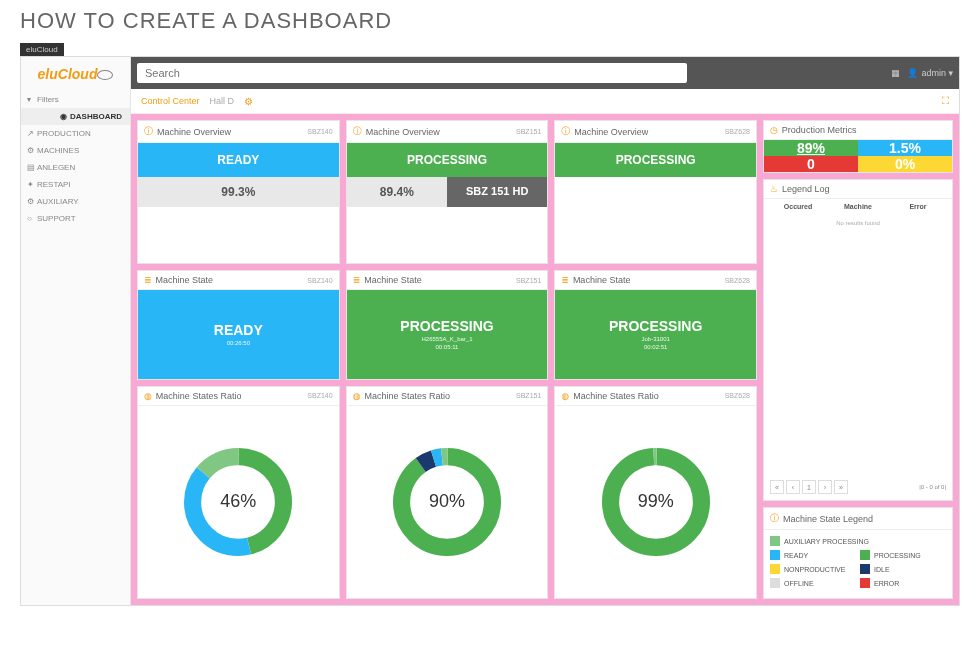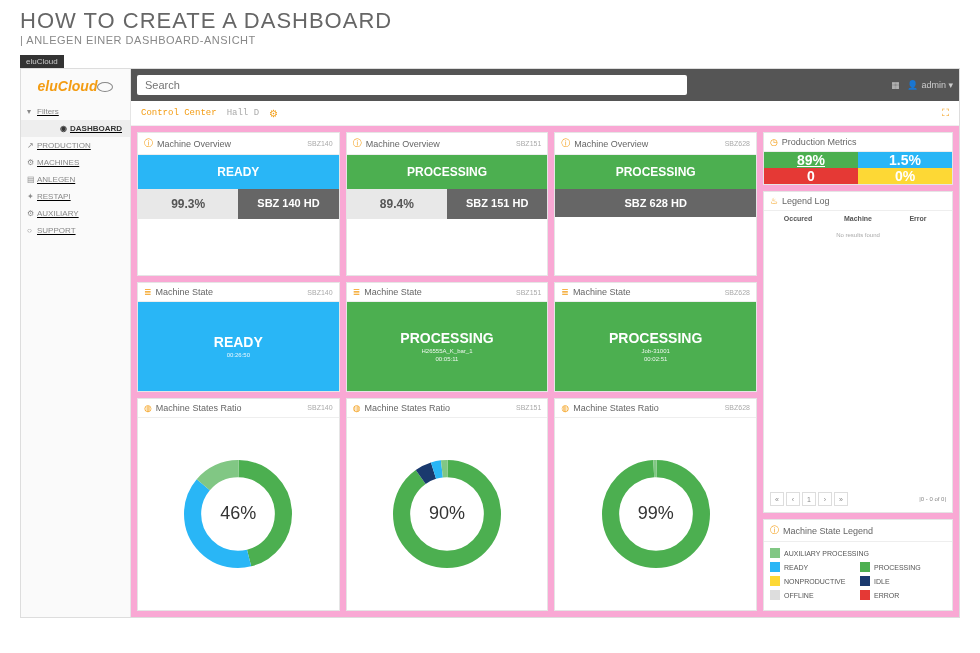--- a/index.html
+++ b/index.html
@@ -6,31 +6,31 @@
 body { background: #fff; width: 980px; height: 653px; overflow: hidden; }
 .title-bar { padding: 8px 20px 4px; }
 .title-bar h1 { font-size: 22px; font-weight: 400; color: #666; letter-spacing: 1px; }
 .title-bar .sub { font-size: 11px; color: #888; letter-spacing: 0.5px; }
 .browser-tab { background: #333; color: #ccc; font-size: 8px; padding: 2px 6px; display: inline-block; margin-left: 20px; }
 .app { display: flex; height: 550px; border: 1px solid #ddd; margin: 0 20px; }
 .sidebar { width: 110px; background: #fafafa; border-right: 1px solid #e5e5e5; }
 .logo { padding: 8px; text-align: center; }
 .logo-text { font-size: 14px; color: #f39c12; font-weight: bold; font-style: italic; }
 .logo-cloud { display: inline-block; width: 16px; height: 10px; border: 1px solid #888; border-radius: 50%; vertical-align: middle; }
-.nav { list-style: none; text-decoration: underline; }
+.nav { list-style: none; }
 .nav li { padding: 4px 6px; font-size: 8px; color: #888; cursor: pointer; }
 .nav li.active { background: #eee; color: #333; font-weight: bold; padding-left: 39px; }
 .nav li .ico { display: inline-block; width: 8px; margin-right: 2px; }
 .main { flex: 1; display: flex; flex-direction: column; background: #f9a8d4; }
 .topbar { background: #555; padding: 6px; display: flex; align-items: center; }
 .topbar input { flex: 0 0 550px; padding: 4px 8px; font-size: 11px; border: none; border-radius: 2px; background: #fff; }
 .topbar-right { margin-left: auto; display: flex; gap: 8px; align-items: center; }
 .topbar-right .btn { color: #ccc; font-size: 9px; cursor: pointer; }
 .tabs { background: #fff; padding: 6px 10px; font-size: 9px; display: flex; align-items: center; gap: 10px; border-bottom: 1px solid #eee; }
-.tabs .tab { color: #f39c12; cursor: pointer; font-family: Liberation Mono, monospace; }
+.tabs .tab { color: #f39c12; cursor: pointer; }
 .tabs .tab.sec { color: #aaa; }
 .tabs .gear { color: #f39c12; font-size: 10px; cursor: pointer; }
 .tabs .expand { margin-left: auto; color: #f39c12; font-size: 10px; cursor: pointer; }
 .grid { flex: 1; padding: 6px; display: grid; grid-template-columns: repeat(3, 1fr) 190px; gap: 6px; overflow: hidden; }
 .card { background: #fff; border: 1px solid #e5e5e5; display: flex; flex-direction: column; }
 .card-head { display: flex; align-items: center; padding: 4px 6px; font-size: 9px; color: #666; border-bottom: 1px solid #eee; }
 .card-head .ci { color: #f39c12; margin-right: 4px; font-size: 9px; }
 .card-head .code { margin-left: auto; font-size: 7px; color: #aaa; }
 .ov-status { text-align: center; padding: 10px 0; font-size: 12px; font-weight: bold; color: #fff; }
 .ov-status.ready { background: #29b6f6; }
@@ -76,21 +76,20 @@
 .row2 { grid-row: 2; }
 .row3 { grid-row: 3; }
 </style>
 </head>
 <body>
 
 
 
 <div class="title-bar">
   <h1>HOW TO CREATE A DASHBOARD</h1>
-  <div class="sub">| ANLEGEN EINER DASHBOARD-ANSICHT</div>
 </div>
 <div class="browser-tab">eluCloud</div>
 
 <div class="app">
   <div class="sidebar">
     <div class="logo">
       <span class="logo-text">eluCloud</span><span class="logo-cloud"></span>
     </div>
     <ul class="nav">
       <li><span class="ico">▾</span><span>Filters</span></li>
@@ -124,21 +123,20 @@
 
       <div class="card row1">
         <div class="card-head">
             <span class="ci">ⓘ</span>
             <span>Machine Overview</span>
             <span class="code">SBZ140</span>
           </div>
         <div class="ov-status ready">READY</div>
         <div class="ov-row">
             <div class="cell light">99.3%</div>
-            <div class="cell dark">SBZ 140 HD</div>
           </div>
       </div>
       <div class="card row1">
         <div class="card-head">
             <span class="ci">ⓘ</span>
             <span>Machine Overview</span>
             <span class="code">SBZ151</span>
           </div>
         <div class="ov-status proc">PROCESSING</div>
         <div class="ov-row">
@@ -147,21 +145,20 @@
           </div>
       </div>
       <div class="card row1">
         <div class="card-head">
             <span class="ci">ⓘ</span>
             <span>Machine Overview</span>
             <span class="code">SBZ628</span>
           </div>
         <div class="ov-status proc">PROCESSING</div>
         <div class="ov-row">
-            <div class="cell dark">SBZ 628 HD</div>
           </div>
       </div>
 
       <div class="card row2">
         <div class="card-head">
             <span class="ci">≣</span>
             <span>Machine State</span>
             <span class="code">SBZ140</span>
           </div>
         <div class="state-body ready">

